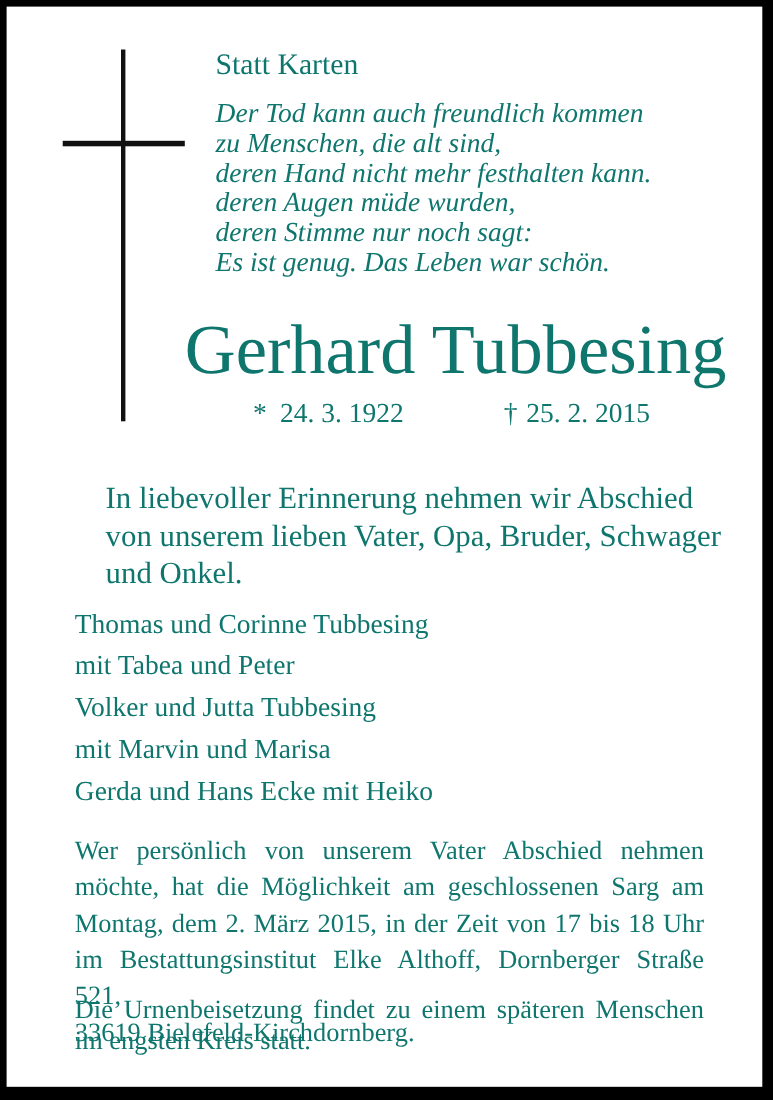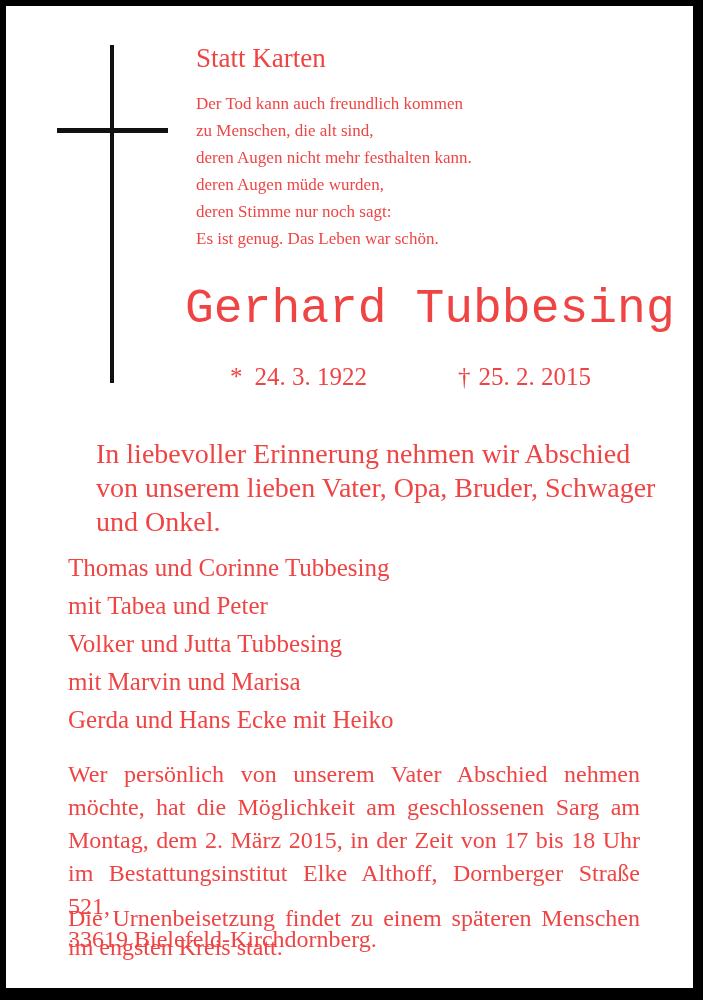--- a/index.html
+++ b/index.html
@@ -1,21 +1,21 @@
 <!DOCTYPE html>
 <html><head>
 <meta charset="utf-8">
 <style>
   html,body{margin:0;padding:0;background:#444;}
   .page{
     position:relative;
     width:703px;height:1000px;
     background:#000;
     font-family:"Liberation Serif","DejaVu Serif",serif;
-    color:#ef4444;
+    color:#0f766e;
     overflow:hidden;
     cursor:default;
     margin:0 auto;
   }
   .paper{
     position:absolute;
     left:6px;top:6px;
     width:687px;height:982px;
     background:#ffffff;
   }
@@ -34,29 +34,28 @@
   }
   .statt{
     position:absolute;
     left:196px;top:42px;
     font-size:27px;line-height:1.2;
     white-space:nowrap;
   }
   .poem{
     position:absolute;
     left:196px;top:90px;
-    font-size:17px;line-height:27px;
+    font-size:25px;line-height:27px;font-style:italic;
   }
   .poem .line{white-space:nowrap;}
   .deceased-name{
     position:absolute;
-    left:185px;top:283px;
-    font-size:48px;line-height:1.1;
+    left:168px;top:283px;
+    font-size:64px;line-height:1.1;
     white-space:nowrap;
-    font-family:Liberation Mono, monospace;
   }
   .dates{
     position:absolute;
     left:0;top:362px;
     width:703px;height:34px;
     font-size:25px;line-height:1.2;
   }
   .date-group{position:absolute;top:0;white-space:nowrap;text-align:center;}
   .date-group.born{left:230px;}
   .date-group.died{left:458px;}
@@ -105,21 +104,21 @@
   <div>
     <div class="cross-v"></div>
     <div class="cross-h"></div>
   </div>
 
   <div class="statt">Statt Karten</div>
 
   <div class="poem">
       <div class="line">Der Tod kann auch freundlich kommen</div>
       <div class="line">zu Menschen, die alt sind,</div>
-      <div class="line">deren Augen nicht mehr festhalten kann.</div>
+      <div class="line">deren Hand nicht mehr festhalten kann.</div>
       <div class="line">deren Augen müde wurden,</div>
       <div class="line">deren Stimme nur noch sagt:</div>
       <div class="line">Es ist genug. Das Leben war schön.</div>
     </div>
 
   <div class="deceased-name">Gerhard Tubbesing</div>
 
   <div class="dates">
     <span class="date-group born">
       <span class="symbol">*</span><span>24. 3. 1922</span>

